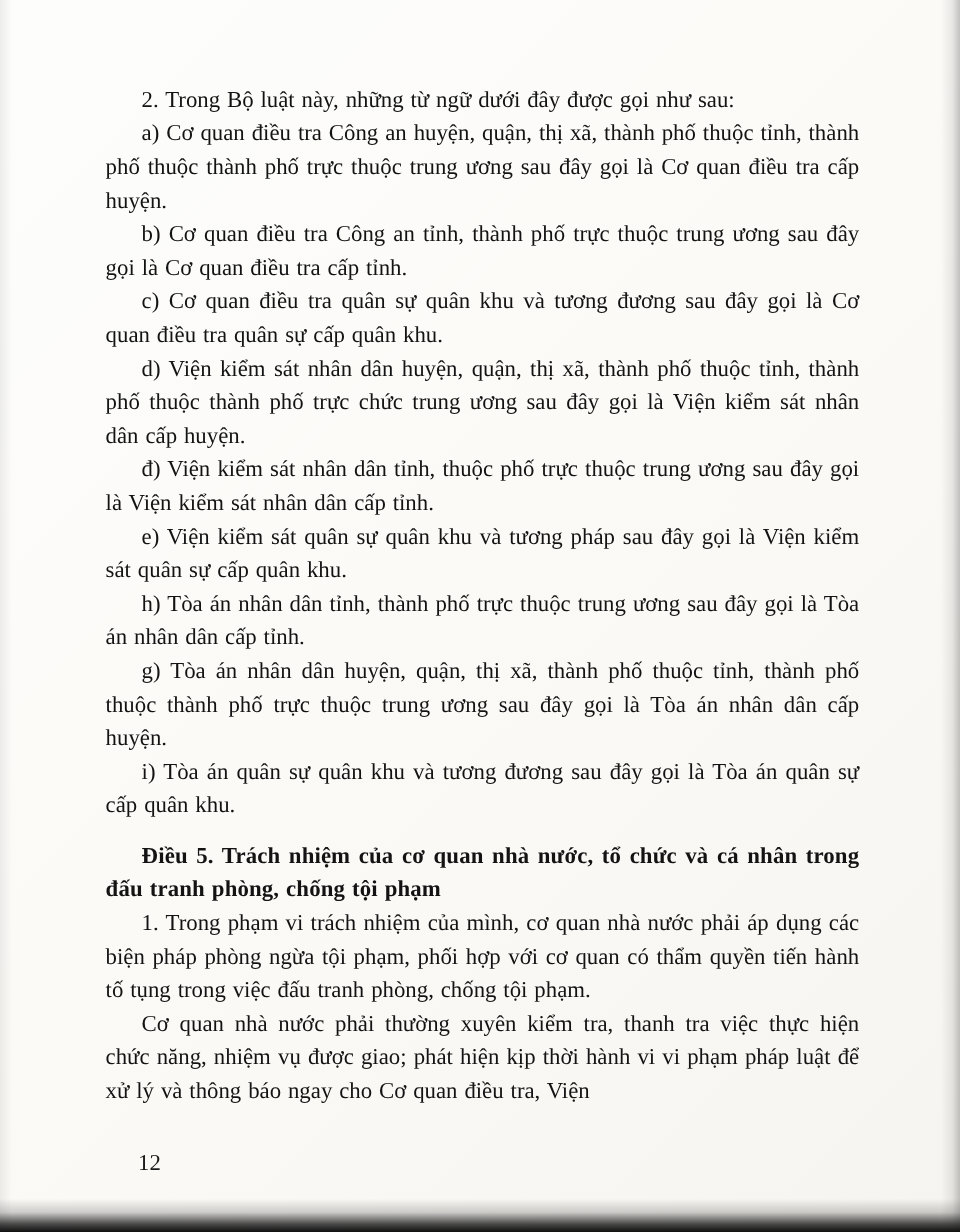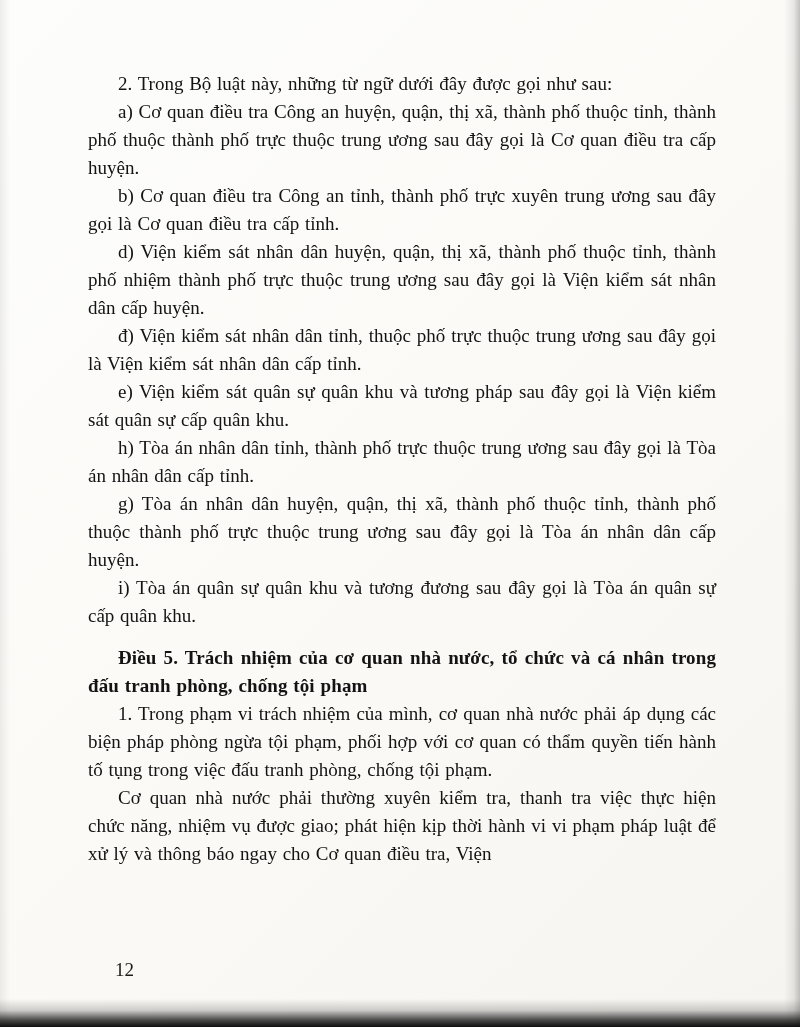--- a/index.html
+++ b/index.html
@@ -83,22 +83,23 @@
 </style>
 </head>
 <body>
 
 <div class="page">
   <div class="scan-shadow-left"></div>
 
   <div class="content">
     <p class="para">2. Trong Bộ luật này, những từ ngữ dưới đây được gọi như sau:</p>
     <p class="para">a) Cơ quan điều tra Công an huyện, quận, thị xã, thành phố thuộc tỉnh, thành phố thuộc thành phố trực thuộc trung ương sau đây gọi là Cơ quan điều tra cấp huyện.</p>
-    <p class="para">b) Cơ quan điều tra Công an tỉnh, thành phố trực xuyên trung ương sau đây gọi là Cơ quan điều tra cấp tỉnh.</p>
-    <p class="para">d) Viện kiểm sát nhân dân huyện, quận, thị xã, thành phố thuộc tỉnh, thành phố nhiệm thành phố trực thuộc trung ương sau đây gọi là Viện kiểm sát nhân dân cấp huyện.</p>
+    <p class="para">b) Cơ quan điều tra Công an tỉnh, thành phố trực thuộc trung ương sau đây gọi là Cơ quan điều tra cấp tỉnh.</p>
+    <p class="para">c) Cơ quan điều tra quân sự quân khu và tương đương sau đây gọi là Cơ quan điều tra quân sự cấp quân khu.</p>
+    <p class="para">d) Viện kiểm sát nhân dân huyện, quận, thị xã, thành phố thuộc tỉnh, thành phố thuộc thành phố trực chức trung ương sau đây gọi là Viện kiểm sát nhân dân cấp huyện.</p>
     <p class="para">đ) Viện kiểm sát nhân dân tỉnh, thuộc phố trực thuộc trung ương sau đây gọi là Viện kiểm sát nhân dân cấp tỉnh.</p>
     <p class="para">e) Viện kiểm sát quân sự quân khu và tương pháp sau đây gọi là Viện kiểm sát quân sự cấp quân khu.</p>
     <p class="para">h) Tòa án nhân dân tỉnh, thành phố trực thuộc trung ương sau đây gọi là Tòa án nhân dân cấp tỉnh.</p>
     <p class="para">g) Tòa án nhân dân huyện, quận, thị xã, thành phố thuộc tỉnh, thành phố thuộc thành phố trực thuộc trung ương sau đây gọi là Tòa án nhân dân cấp huyện.</p>
     <p class="para">i) Tòa án quân sự quân khu và tương đương sau đây gọi là Tòa án quân sự cấp quân khu.</p>
     <p class="para heading">Điều 5. Trách nhiệm của cơ quan nhà nước, tổ chức và cá nhân trong đấu tranh phòng, chống tội phạm</p>
     <p class="para">1. Trong phạm vi trách nhiệm của mình, cơ quan nhà nước phải áp dụng các biện pháp phòng ngừa tội phạm, phối hợp với cơ quan có thẩm quyền tiến hành tố tụng trong việc đấu tranh phòng, chống tội phạm.</p>
     <p class="para">Cơ quan nhà nước phải thường xuyên kiểm tra, thanh tra việc thực hiện chức năng, nhiệm vụ được giao; phát hiện kịp thời hành vi vi phạm pháp luật để xử lý và thông báo ngay cho Cơ quan điều tra, Viện</p>
   </div>
 

